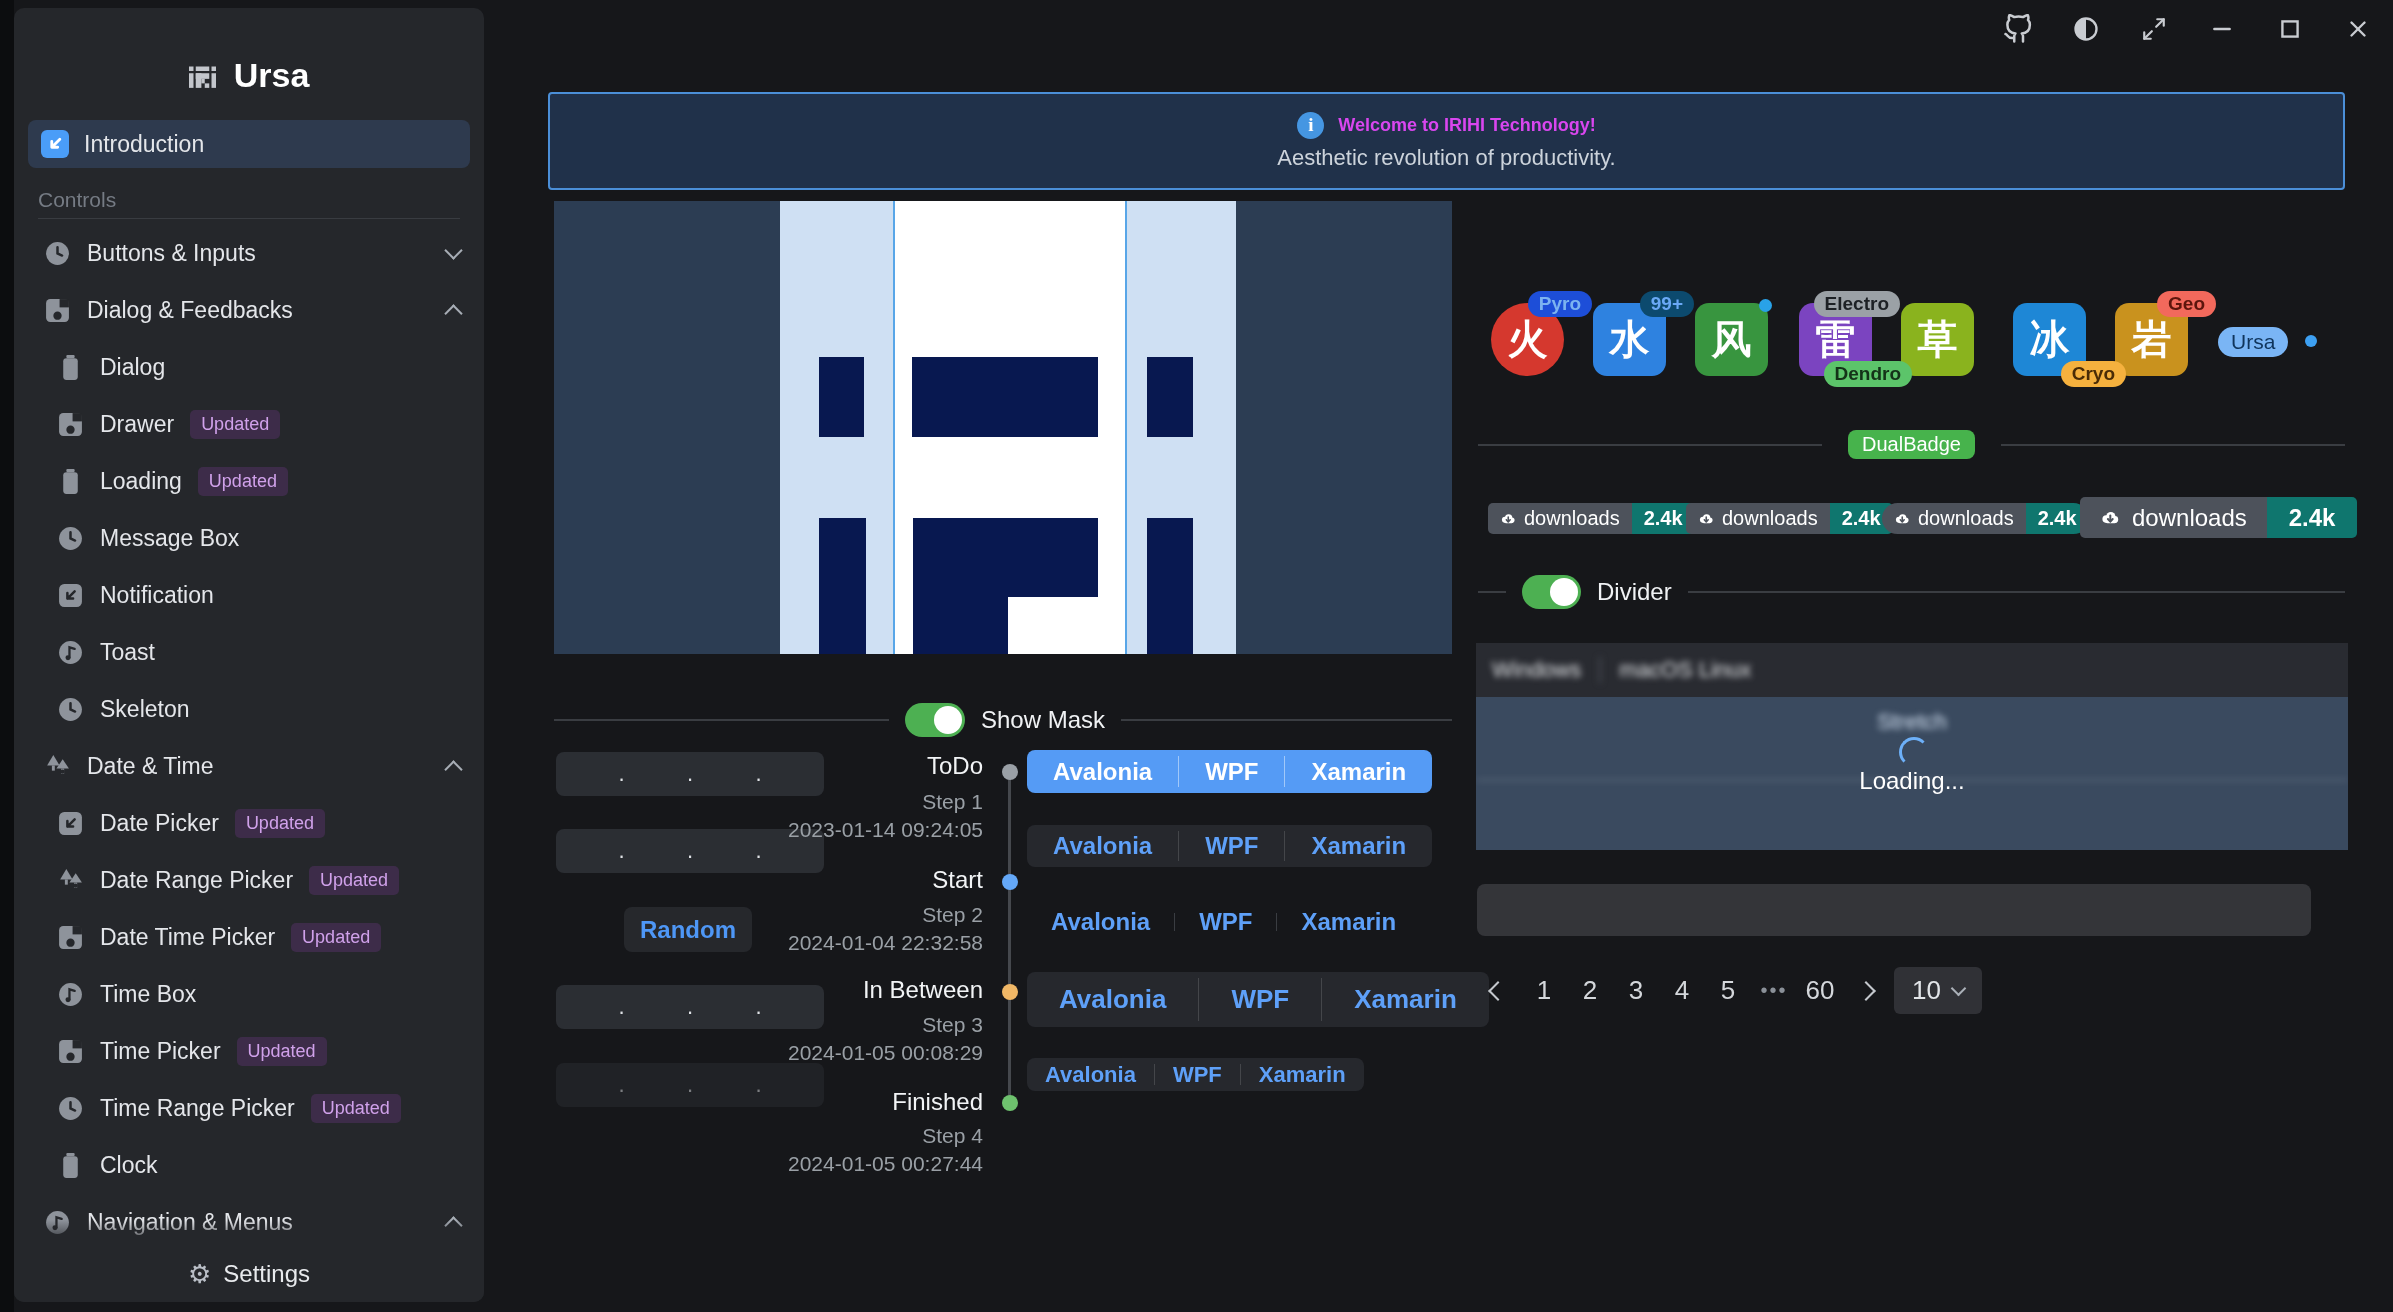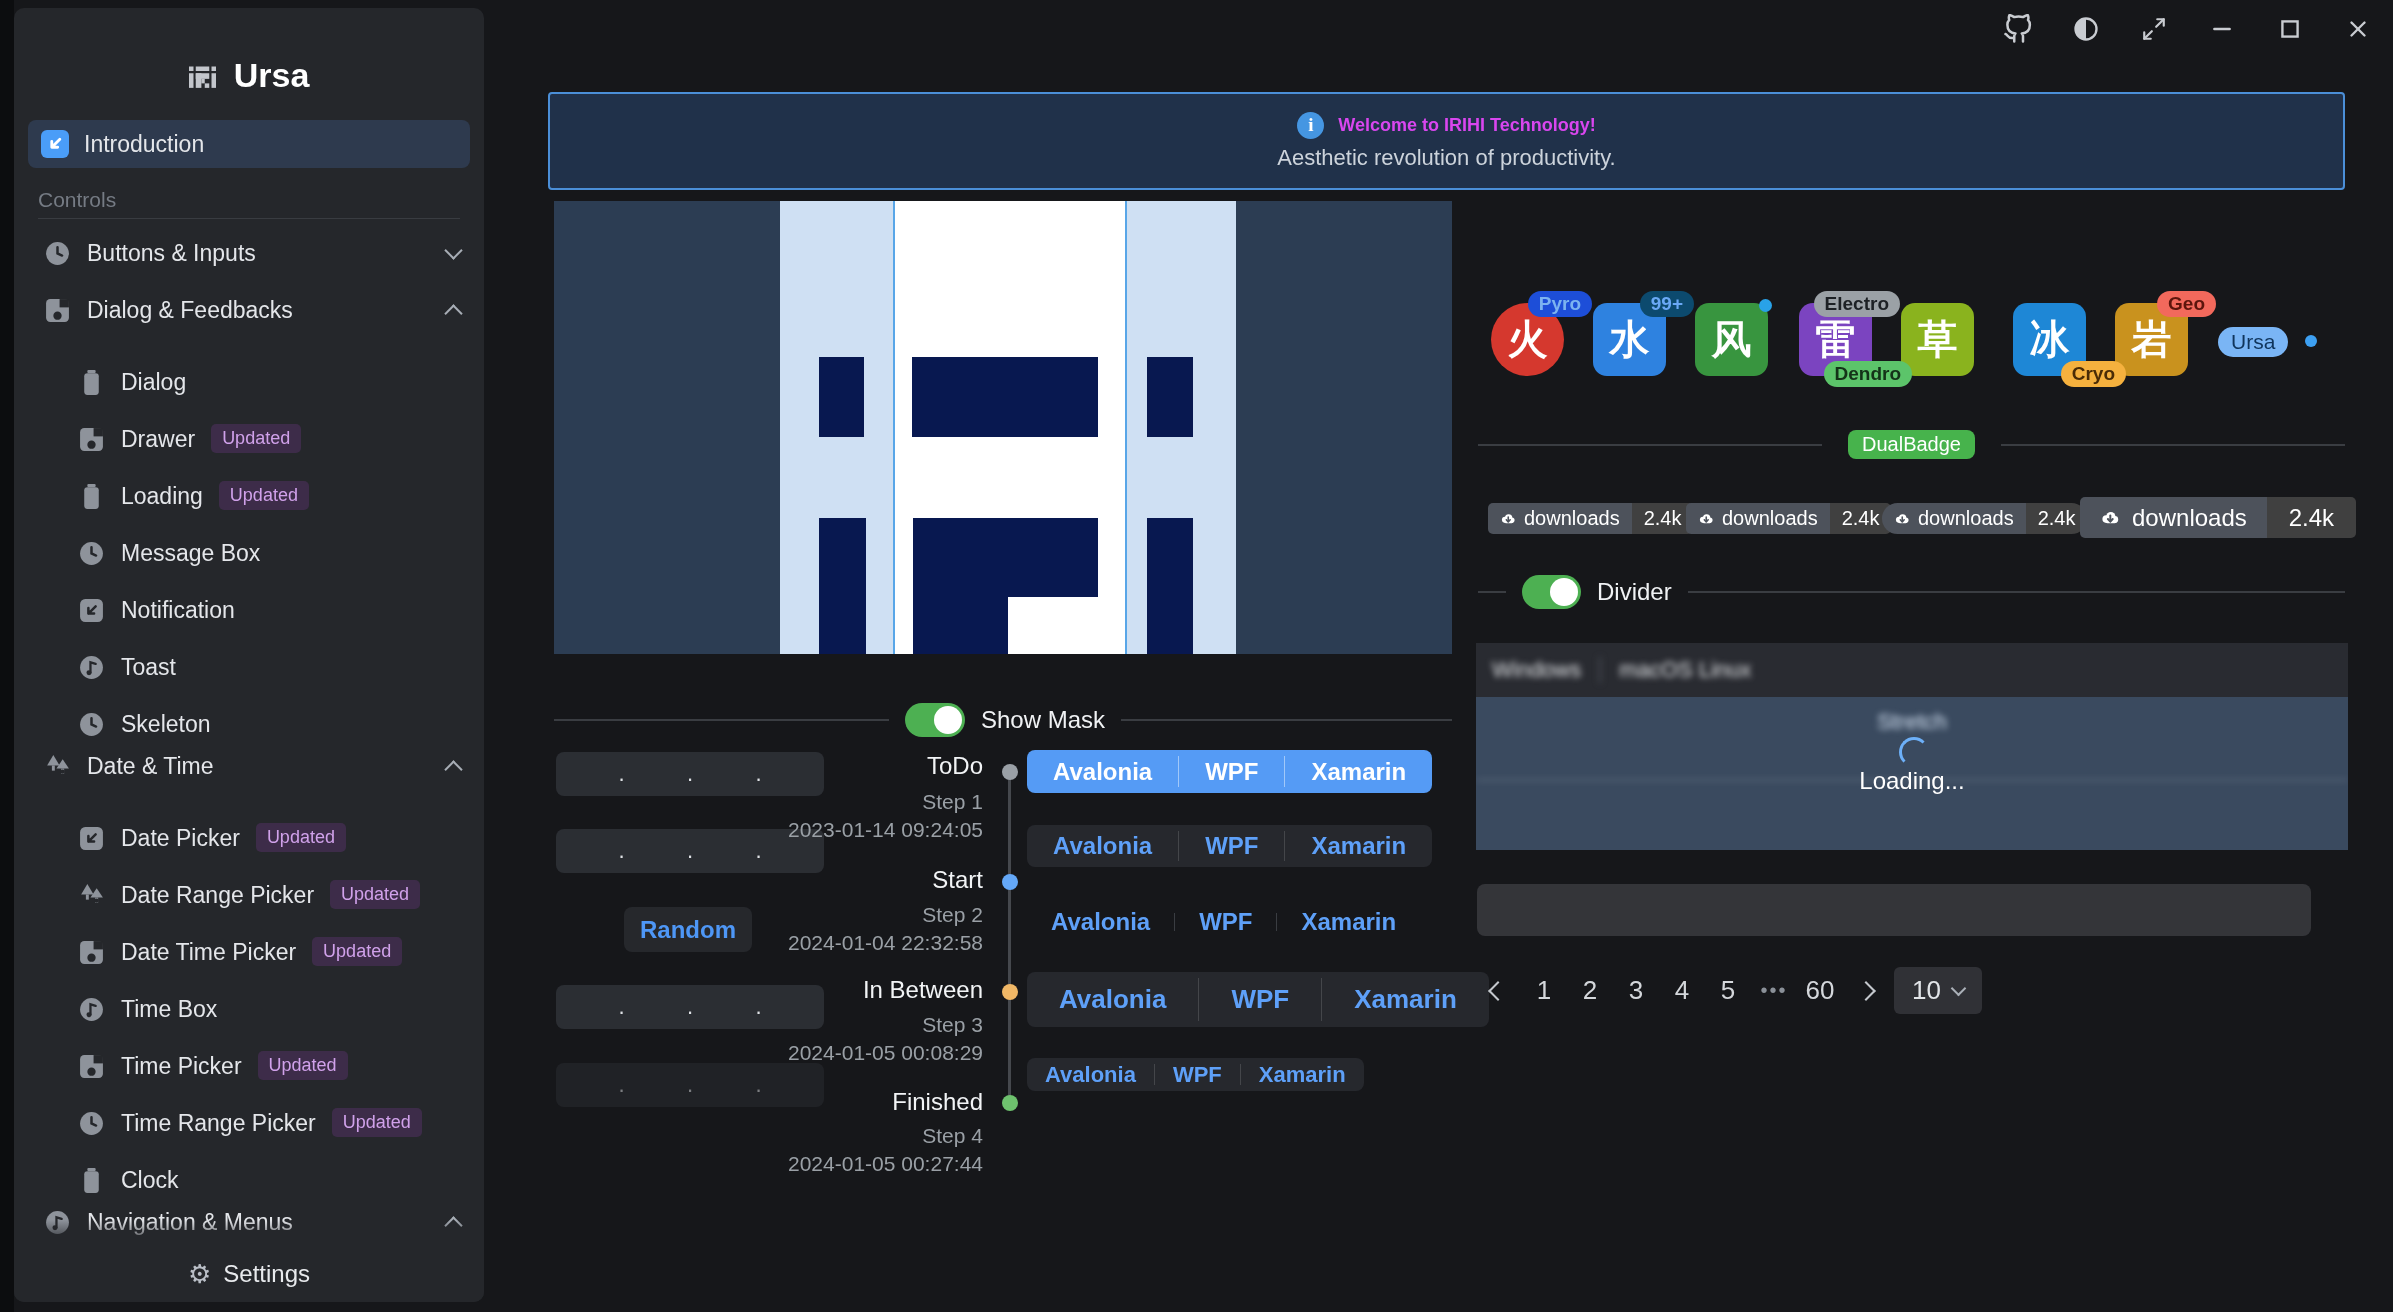--- a/index.html
+++ b/index.html
@@ -9,21 +9,21 @@
 
   
   .sidebar{position:absolute;left:14px;top:8px;width:470px;height:1294px;background:#25272b;
            border-radius:10px;overflow:hidden;}
   .logo-row{position:absolute;top:48px;left:0;width:100%;display:flex;align-items:center;justify-content:center;gap:18px;}
   .logo-title{font-size:34px;font-weight:bold;color:#fff;}
   .side-list{position:absolute;top:112px;left:0;width:100%;}
   .side-item{display:flex;align-items:center;height:57px;font-size:23px;color:#e4e6ea;cursor:default;}
   .side-item.top{height:48px;margin:0 14px 10px 14px;border-radius:8px;background:#2e3a4e;padding-left:13px;gap:15px;}
   .side-item.header{padding:0 24px 0 30px;gap:16px;}
-  .side-item.child{padding-left:64px;gap:16px;align-items:flex-end;}
+  .side-item.child{padding-left:43px;gap:16px;}
   .group-label{font-size:21px;color:#757b84;padding:10px 0 6px 24px;}
   .side-divider{height:1px;background:#393c41;margin:0 24px 6px 24px;}
   .chev{width:11px;height:11px;border-right:2.5px solid #a7adb5;border-bottom:2.5px solid #a7adb5;margin-left:auto;}
   .chev.down{transform:rotate(45deg);margin-top:-6px;}
   .chev.up{transform:rotate(-135deg);margin-top:6px;}
   .upd-badge{font-size:18px;color:#d0a1ea;background:#3d2c49;border-radius:5px;padding:4px 11px;}
   .intro-ic{width:28px;height:28px;border-radius:6px;background:#4a9df8;flex:0 0 auto;}
   .sicon{width:27px;height:27px;flex:0 0 auto;}
   .settings-bar{position:absolute;left:0;bottom:0;width:100%;height:56px;background:#25272b;
                 display:flex;align-items:center;justify-content:center;gap:12px;font-size:24px;cursor:pointer;}
@@ -86,21 +86,21 @@
   .divider-row{position:absolute;display:flex;align-items:center;left:1478px;width:867px;}
   .div-pill{font-size:20px;padding:3px 14px;border-radius:999px;white-space:nowrap;}
   .badges-row{position:absolute;left:1478px;top:303px;height:74px;width:880px;}
   .badge-ic{position:absolute;top:0;width:73px;height:73px;border-radius:14px;display:flex;align-items:center;
             justify-content:center;font-size:40px;font-weight:bold;color:#fff;}
   .badge-tag{position:absolute;font-size:19px;padding:2px 11px;border-radius:999px;white-space:nowrap;z-index:3;}
   .badge-dot{position:absolute;border-radius:50%;z-index:3;}
   .dl-row{position:absolute;left:1478px;top:495px;height:48px;width:880px;}
   .dl-badge{position:absolute;display:flex;align-items:stretch;overflow:hidden;border-radius:5px;color:#fff;}
   .dl-left{background:#4d525b;display:flex;align-items:center;gap:8px;padding:0 12px;}
-  .dl-right{background:#404040;display:flex;align-items:center;justify-content:center;padding:0 12px;font-weight:normal;}
+  .dl-right{background:#0f766e;display:flex;align-items:center;justify-content:center;padding:0 12px;font-weight:bold;}
   .loading-panel{position:absolute;left:1476px;top:643px;width:872px;height:207px;background:#292b31;overflow:hidden;}
   .lp-tabs{height:54px;display:flex;align-items:center;gap:0;padding-left:16px;filter:blur(3px);font-size:22px;color:#e6e8eb;}
   .lp-tabsep{width:2px;height:26px;background:#4a4e55;margin:0 18px;}
   .lp-body{position:absolute;left:0;top:54px;width:872px;height:153px;background:#3a4a5f;}
   .lp-blur{position:absolute;inset:0;filter:blur(3px);}
   .lp-stretch{position:absolute;top:12px;width:100%;text-align:center;font-size:22px;color:#d6e4f5;}
   .lp-line{position:absolute;top:82px;left:0;width:100%;height:2px;background:rgba(255,255,255,0.16);}
   .spinner{position:absolute;left:calc(50% - 13px);top:40px;width:24px;height:24px;border-radius:50%;
            border:3px solid transparent;border-top-color:#6db0f8;border-left-color:#6db0f8;
            animation:rot 1.1s linear infinite;}

